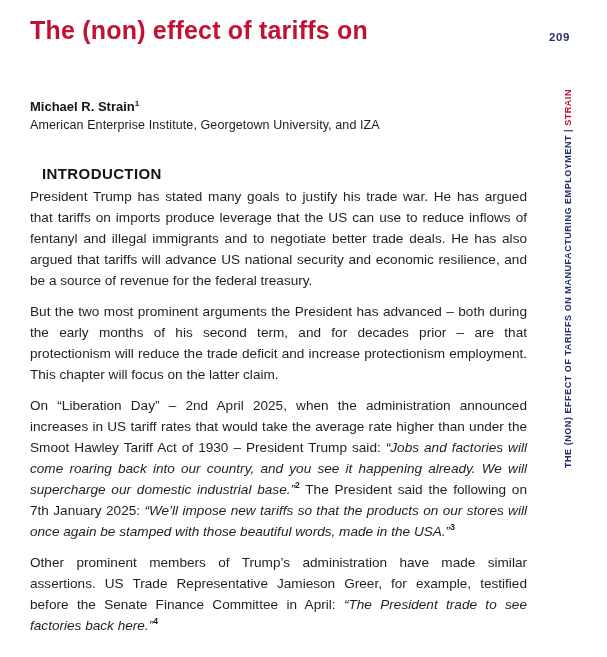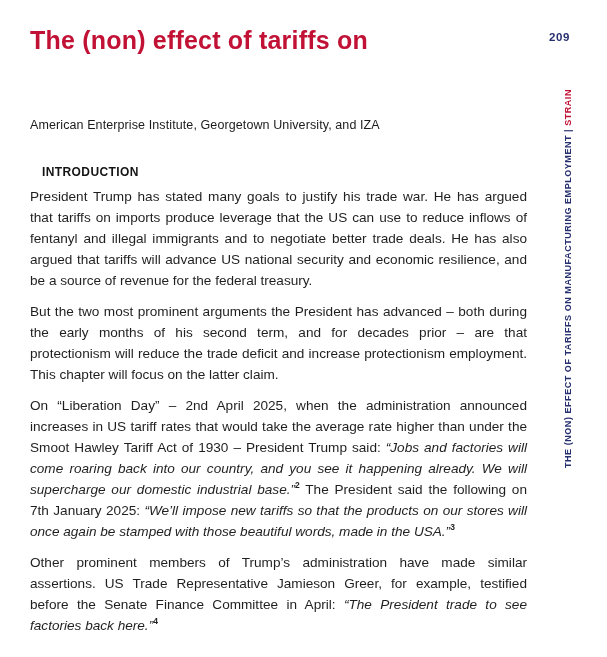--- a/index.html
+++ b/index.html
@@ -11,21 +11,21 @@
     position: relative;
     width: 607px;
     height: 657px;
     background: #ffffff;
     overflow: hidden;
     font-family: "Liberation Sans", sans-serif;
   }
   .chapter-title {
     position: absolute;
     left: 30px;
-    top: 25px;
+    top: 15px;
     width: 505px;
     font-family: "Liberation Sans", sans-serif;
     font-weight: bold;
     font-size: 25px;
     line-height: 31px;
     color: #c11236;
     letter-spacing: 0.2px;
   }
   .page-number {
     position: absolute;
@@ -60,21 +60,21 @@
     color: #1b1b1b;
     letter-spacing: 0.1px;
     text-align: right;
   }
   .section-heading {
     position: absolute;
     left: 30px;
     top: 165px;
     font-family: "Liberation Sans", sans-serif;
     font-weight: bold;
-    font-size: 12px;
+    font-size: 15px;
     letter-spacing: 0.4px;
     color: #141414;
     padding-left: 12px;
   }
   .article-body {
     position: absolute;
     left: 30px;
     top: 186px;
     width: 497px;
     font-family: Liberation Sans, sans-serif;
@@ -120,20 +120,21 @@
 <body>
 
 <div class="page">
 
   <div class="chapter-title">
     <div>The (non) effect of tariffs on</div>
   </div>
 
   <div class="page-number">209</div>
 
+  <div class="author-name"><span>Michael R. Strain</span><sup>1</sup></div>
 
   <div class="affiliation">American Enterprise Institute, Georgetown University, and IZA</div>
 
   <div class="section-heading">INTRODUCTION</div>
 
   <div class="article-body">
       <p><span>President Trump has stated many goals to justify his trade war. He has argued that tariffs on imports produce leverage that the US can use to reduce inflows of fentanyl and illegal immigrants and to negotiate better trade deals. He has also argued that tariffs will advance US national security and economic resilience, and be a source of revenue for the federal treasury.</span></p>
       <p><span>But the two most prominent arguments the President has advanced – both during the early months of his second term, and for decades prior – are that protectionism will reduce the trade deficit and increase protectionism employment. This chapter will focus on the latter claim.</span></p>
       <p><span>On “Liberation Day” – 2nd April 2025, when the administration announced increases in US tariff rates that would take the average rate higher than under the Smoot Hawley Tariff Act of 1930 – President Trump said: </span><em>“Jobs and factories will come roaring back into our country, and you see it happening already. We will supercharge our domestic industrial base.”</em><sup>2</sup><span> The President said the following on 7th January 2025: </span><em>“We’ll impose new tariffs so that the products on our stores will once again be stamped with those beautiful words, made in the USA.”</em><sup>3</sup></p>
       <p><span>Other prominent members of Trump’s administration have made similar assertions. US Trade Representative Jamieson Greer, for example, testified before the Senate Finance Committee in April: </span><em>“The President trade to see factories back here.”</em><sup>4</sup></p>

